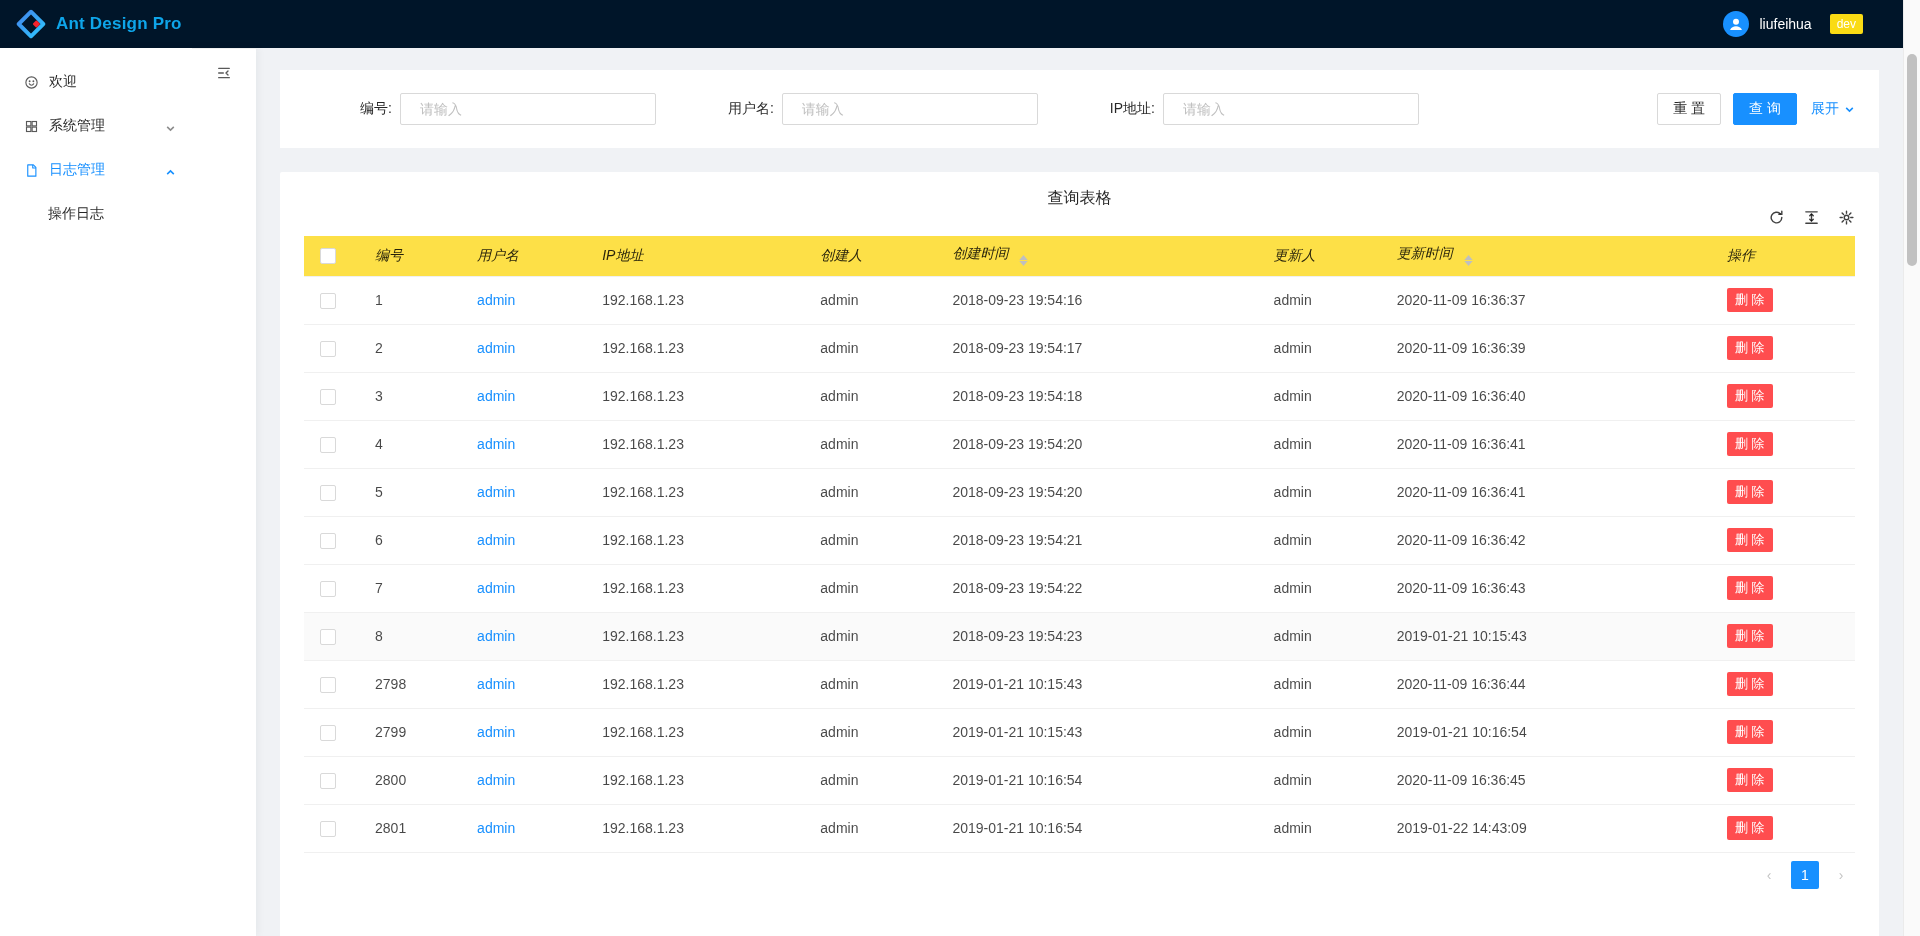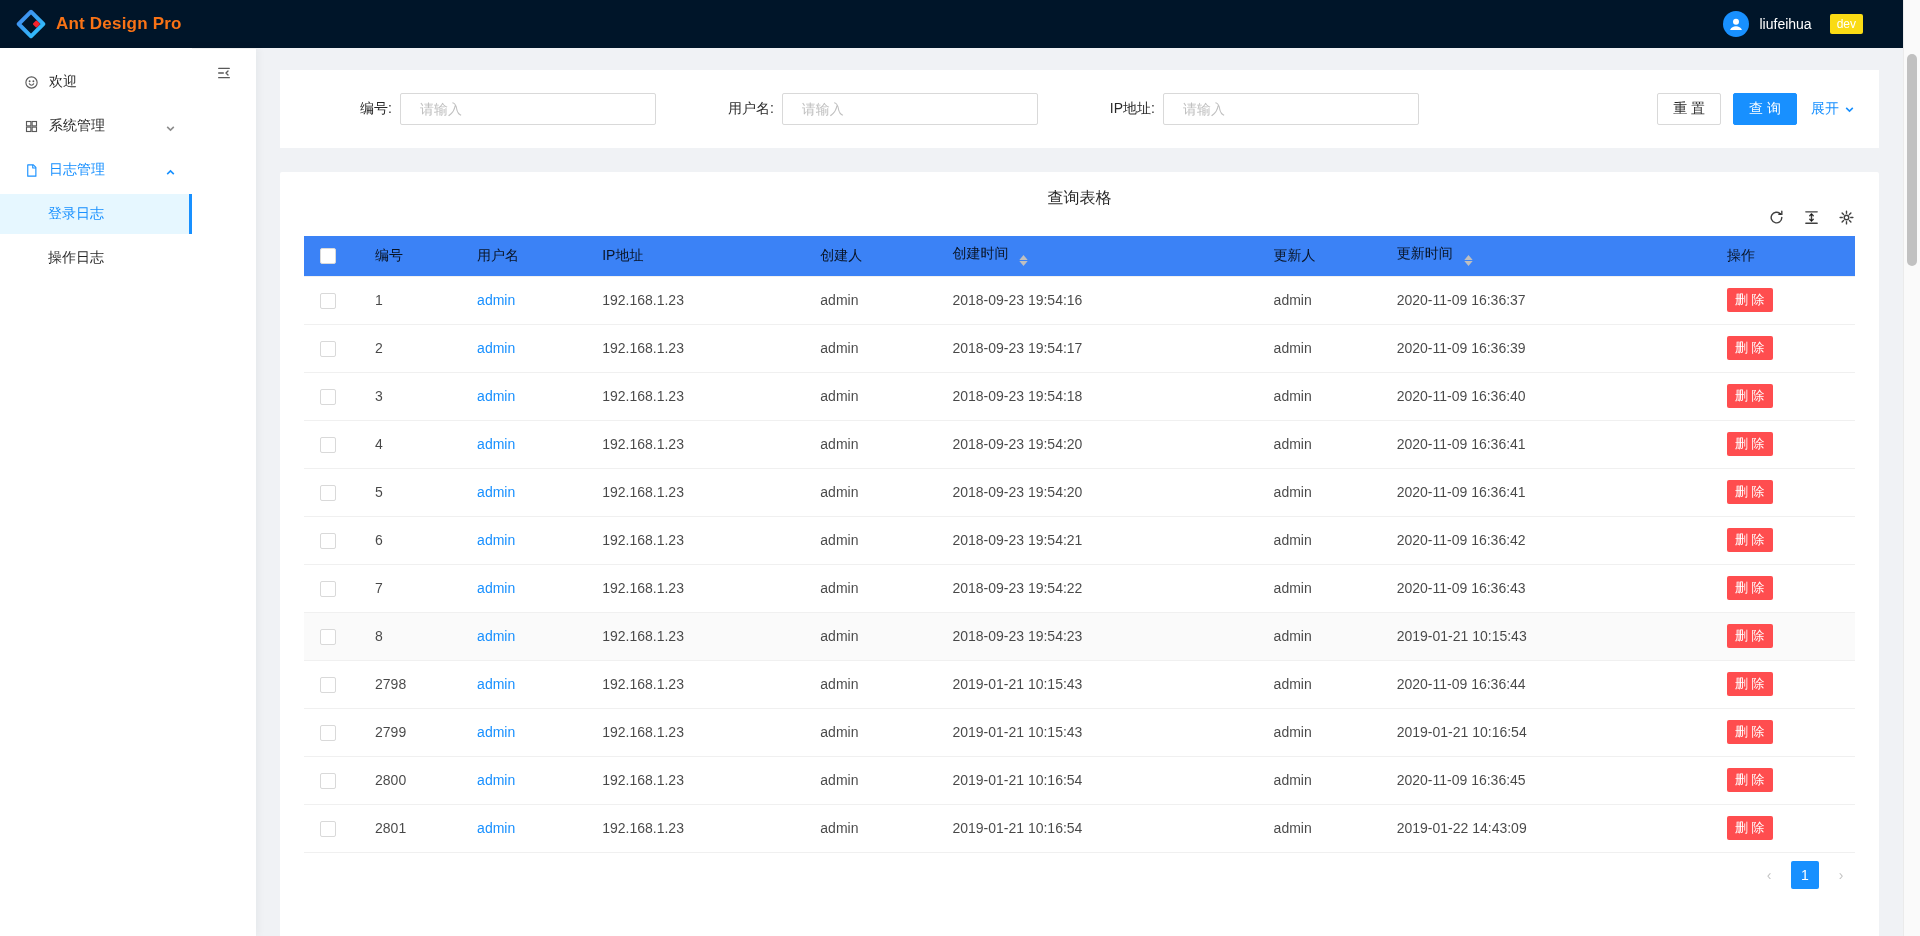--- a/index.html
+++ b/index.html
@@ -13,21 +13,21 @@
   }
   .layout { width: 1903px; height: 100%; display: flex; flex-direction: column; }
 
   
   .app-header {
     height: 48px; background: #001529; flex-shrink: 0;
     display: flex; align-items: center; padding: 0 24px 0 16px;
   }
   .logo-wrap { display: flex; align-items: center; gap: 10px; }
   .logo-svg { width: 30px; height: 30px; }
-  .app-title { color: #f97316; font-size: 17px; font-weight: bold; letter-spacing: .2px; }
+  .app-title { color: #0ea5e9; font-size: 17px; font-weight: bold; letter-spacing: .2px; }
   .header-right { margin-left: auto; display: flex; align-items: center; gap: 10px; padding-right: 16px; }
   .avatar {
     width: 26px; height: 26px; border-radius: 50%; background: #1890ff;
     display: flex; align-items: center; justify-content: center; overflow: hidden;
   }
   .avatar svg { width: 18px; height: 18px; }
   .user-name { color: #fff; font-size: 14px; }
   .env-tag {
     background: #fadb14; color: #fff; font-size: 12px; line-height: 20px;
     padding: 0 7px; border-radius: 2px; margin-left: 8px;
@@ -94,22 +94,22 @@
   
   .table-card { background: #fff; border-radius: 2px; margin-top: 24px; min-height: 790px; }
   .table-toolbar { display: flex; align-items: center; padding: 16px 24px; height: 64px; flex-direction: column; }
   .table-title { font-size: 16px; font-weight: 500; color: rgba(0,0,0,.85); }
   .toolbar-icons { margin-left: auto; display: flex; align-items: center; gap: 18px; color: rgba(0,0,0,.75); }
   .toolbar-icons .tool-icon { width: 17px; height: 17px; cursor: pointer; }
   .toolbar-icons svg { width: 100%; height: 100%; }
 
   table { width: calc(100% - 48px); margin: 0 24px; border-collapse: collapse; table-layout: fixed; }
   th {
-    background: #3b82f6; height: 40px; font-weight: 500; text-align: left;
-    padding: 0 16px; color: rgba(0,0,0,.85); border-bottom: 1px solid #f0f0f0; font-size: 14px;
+    background: #fde047; height: 40px; font-weight: 500; text-align: left;
+    padding: 0 16px; color: rgba(0,0,0,.85); border-bottom: 1px solid #f0f0f0; font-size: 14px; font-style: italic;
   }
   td { height: 48px; padding: 0 16px; border-bottom: 1px solid #f0f0f0; color: rgba(0,0,0,.72); font-size: 14px; }
   tr.hover td { background: #fafafa; }
   a.username { color: #1890ff; text-decoration: none; cursor: pointer; }
   .checkbox {
     display: inline-block; width: 16px; height: 16px; border: 1px solid #d9d9d9;
     border-radius: 2px; background: #fff; vertical-align: middle; cursor: pointer;
   }
   .btn-delete {
     background: #ff4d4f; color: #fff; border: none; border-radius: 2px;
@@ -215,23 +215,20 @@
             </svg>
           </span>
           <span>日志管理</span>
           <span class="chevron">
             <svg viewBox="0 0 10 10" fill="none" stroke="currentColor" stroke-width="1.4">
                 <polyline points="2,6.5 5,3.5 8,6.5"></polyline>
               </svg>
           </span>
         </div>
 
-        <div class="submenu-item selected">
-          <span>登录日志</span>
-        </div>
         <div class="submenu-item">
           <span>操作日志</span>
         </div>
       </div>
 
       <div class="sidebar-footer">
         <svg viewBox="0 0 24 24" fill="none" stroke="currentColor" stroke-width="2" stroke-linecap="round" stroke-linejoin="round">
           <line x1="4" y1="5" x2="20" y2="5"></line>
           <line x1="4" y1="12" x2="11" y2="12"></line>
           <line x1="4" y1="19" x2="20" y2="19"></line>

